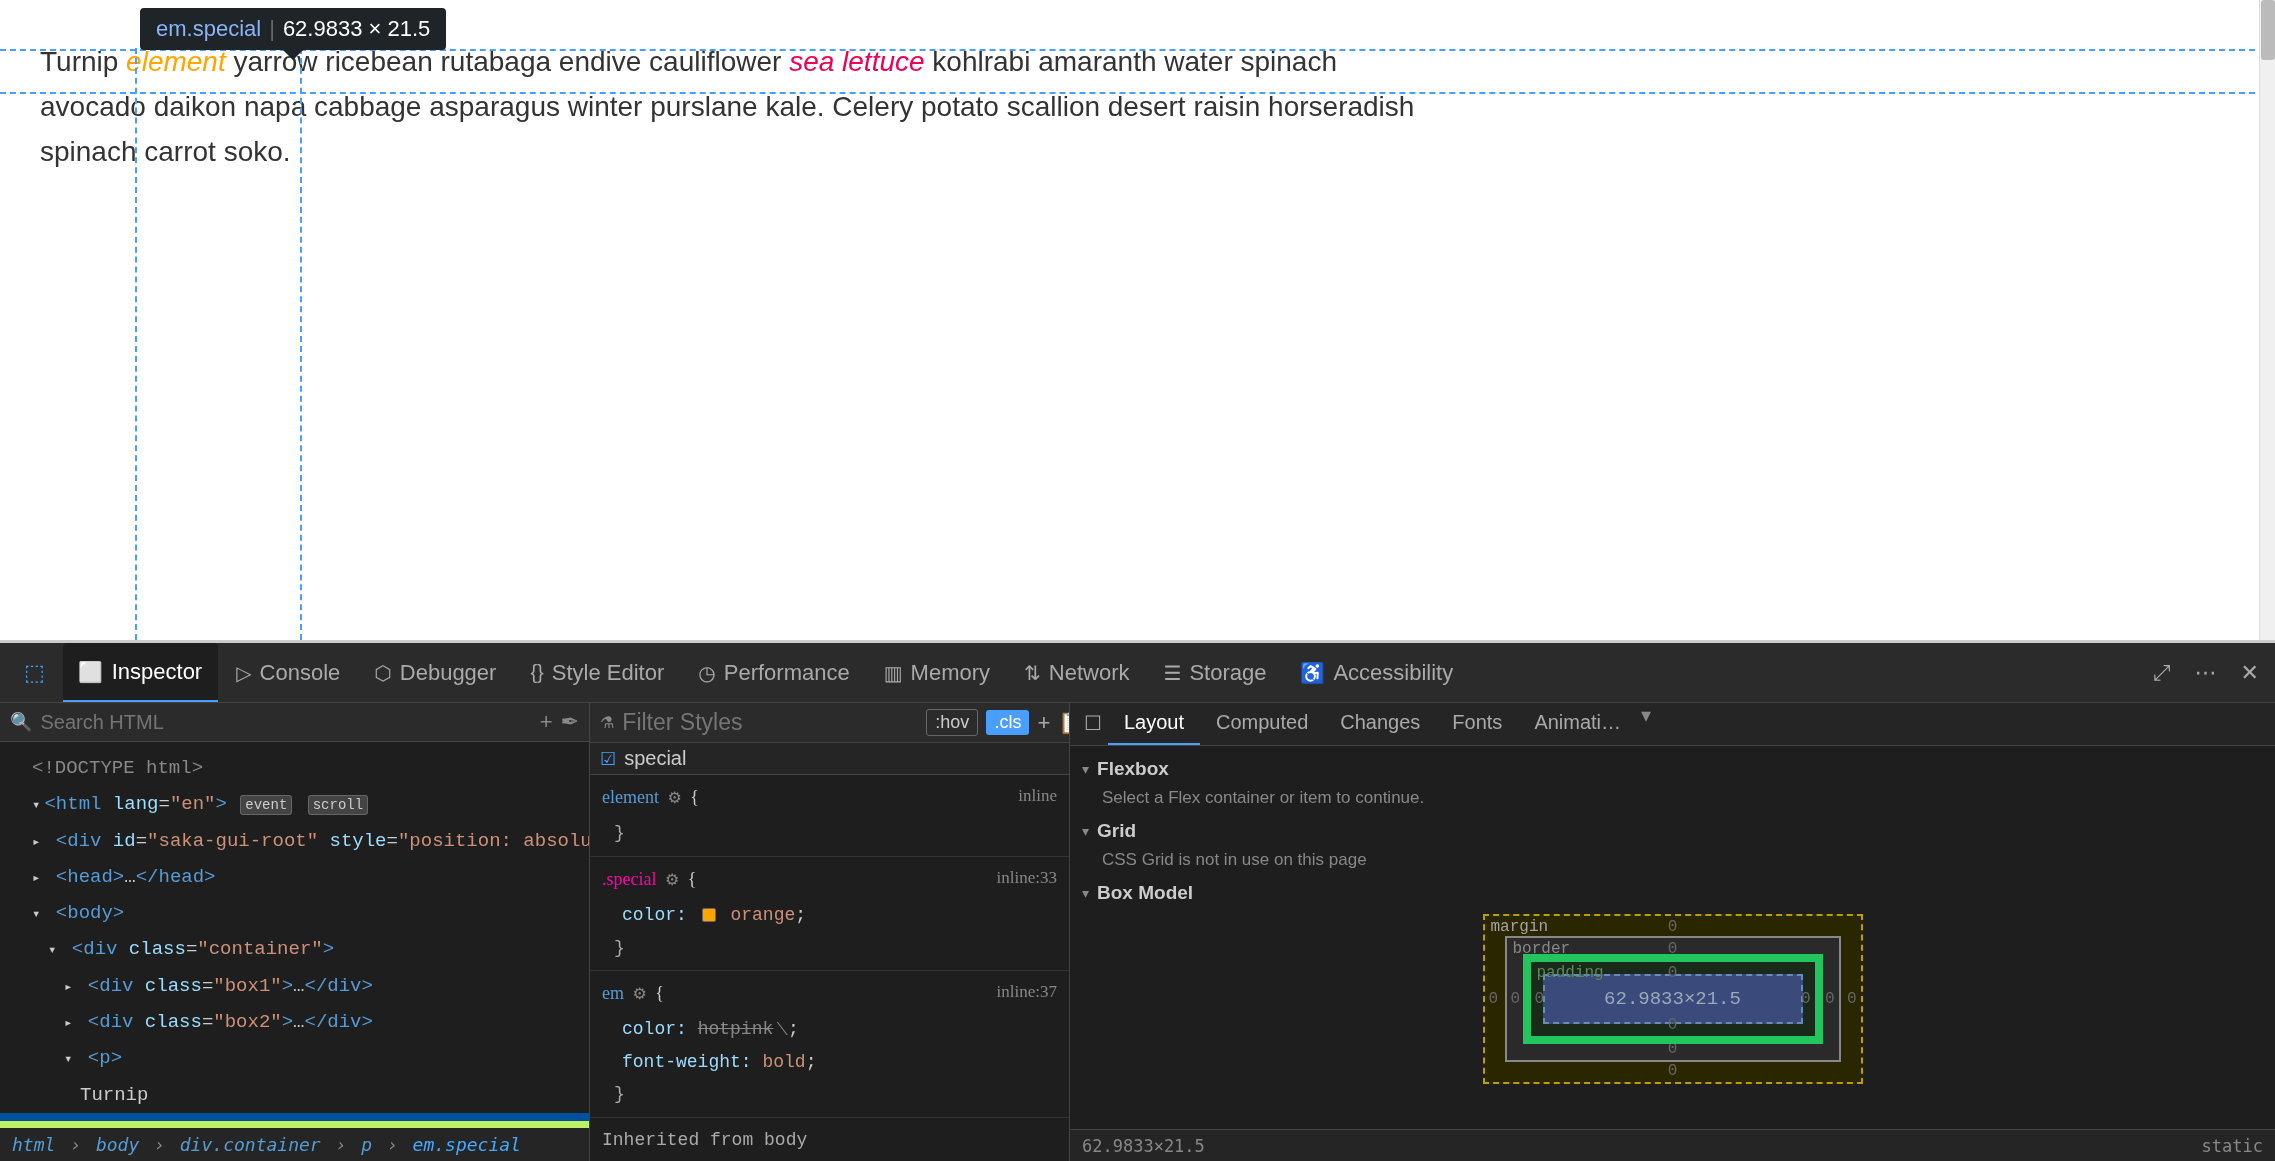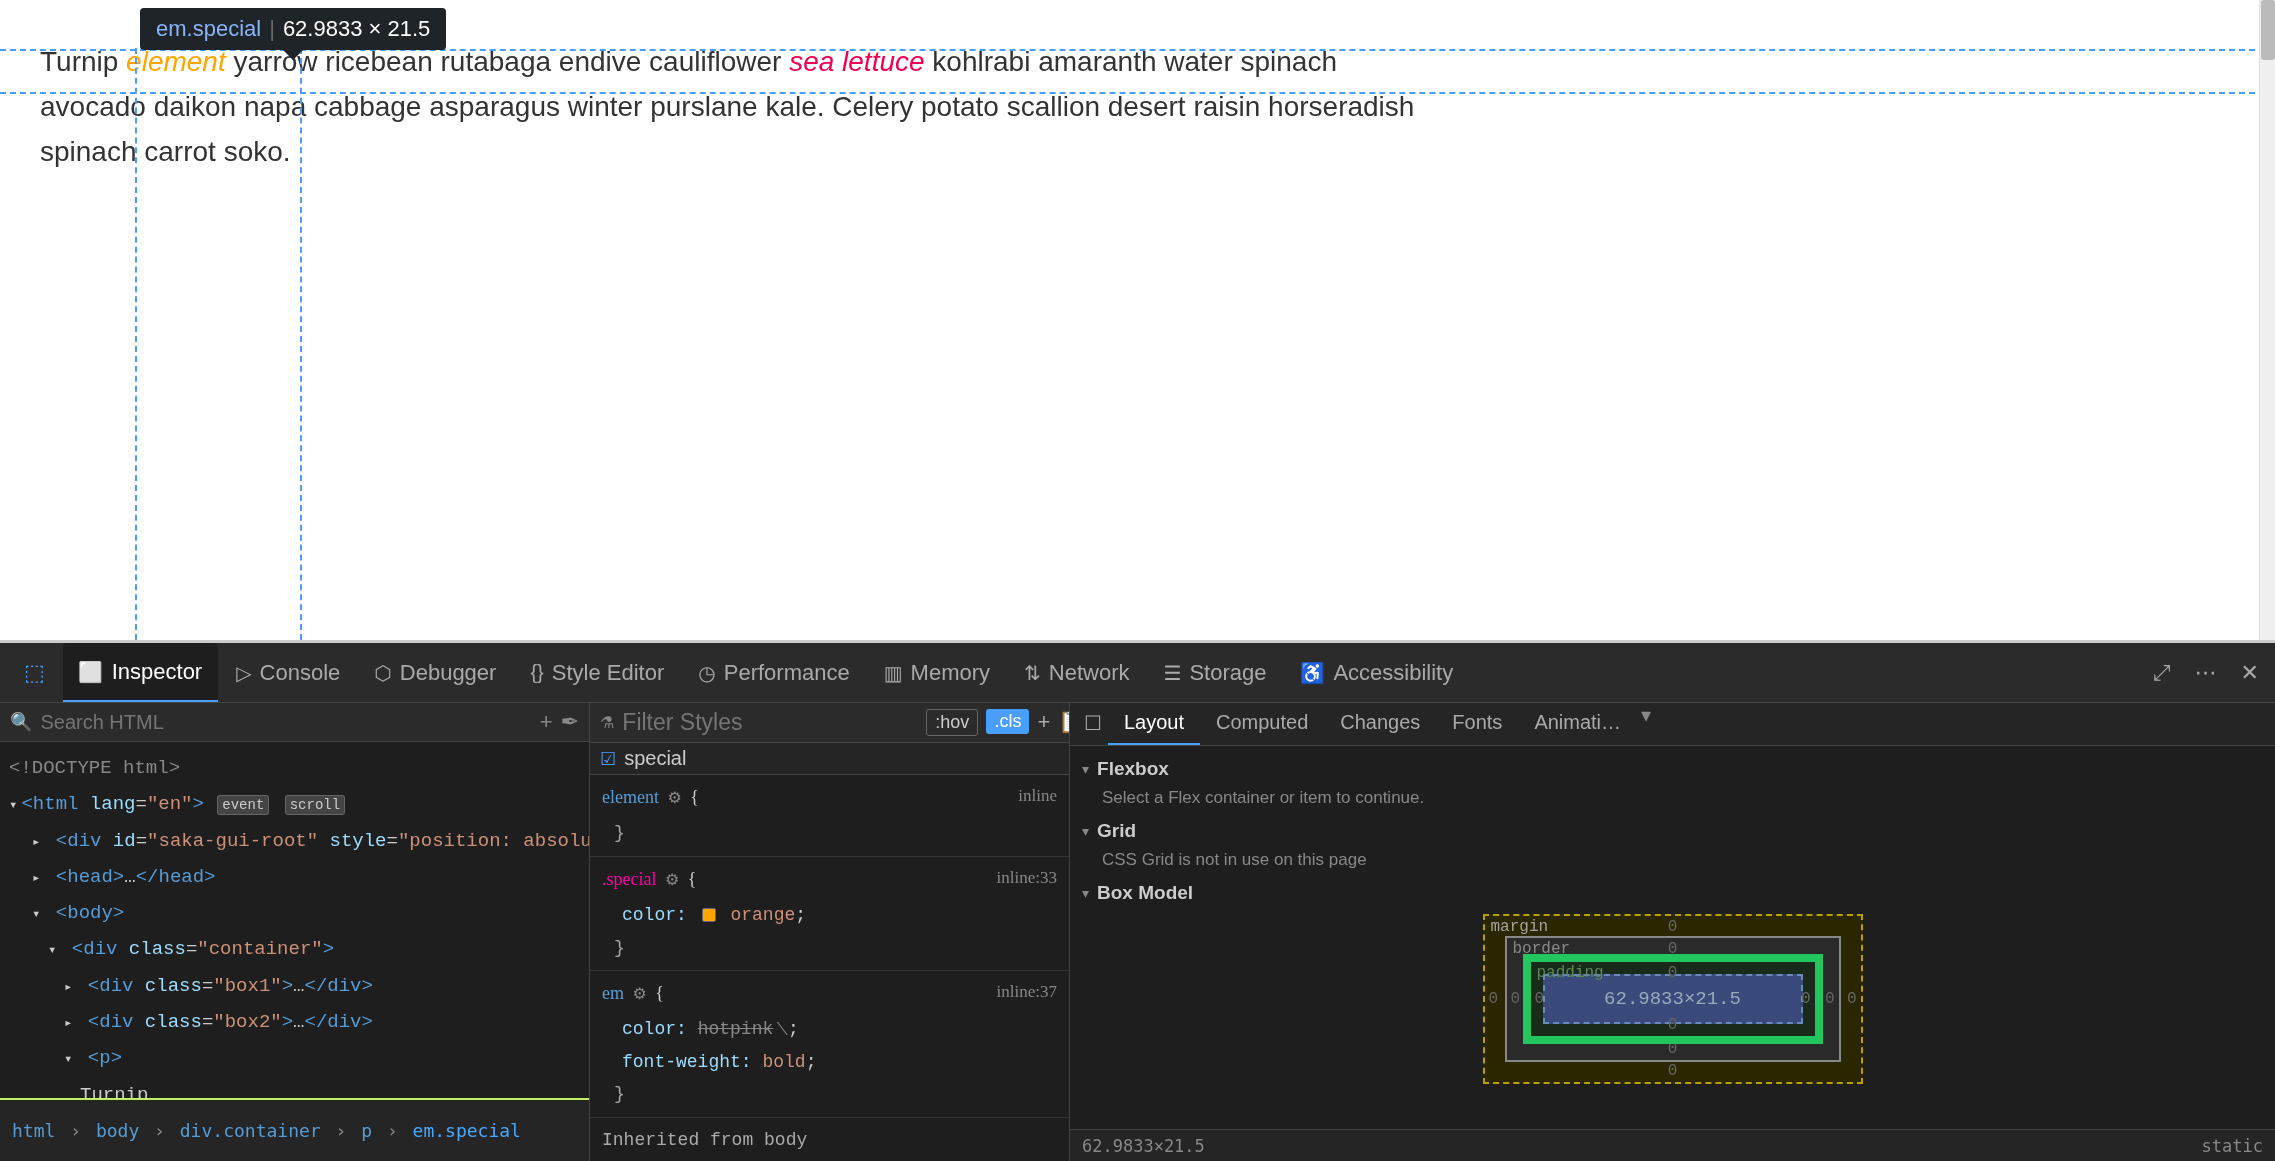--- a/index.html
+++ b/index.html
@@ -150,48 +150,49 @@
       padding: 8px 0;
       font-family: 'Courier New', monospace;
       font-size: 19px;
       color: #ccc;
       line-height: 1.7;
     }
     .html-tree::-webkit-scrollbar { width: 12px; }
     .html-tree::-webkit-scrollbar-track { background: #2b2b2b; }
     .html-tree::-webkit-scrollbar-thumb { background: #555; }
 
-    .html-line { padding: 2px 8px 2px 9px; cursor: pointer; white-space: nowrap; overflow: hidden; }
+    .html-line { padding: 2px 8px 2px 32px; cursor: pointer; white-space: nowrap; overflow: hidden; }
     .html-line.selected { background: #0050a0; }
     .html-line .tag { color: #569cd6; }
     .html-line .attr-name { color: #9cdcfe; }
     .html-line .attr-value { color: #ce9178; }
     .html-line .doctype { color: #888; }
     .html-line .event-badge {
       background: #444;
       border: 1px solid #666;
       border-radius: 3px;
       font-size: 14px;
       padding: 1px 4px;
       color: #ccc;
       margin: 0 2px;
     }
     .html-line .text-node { color: #ccc; }
     .triangle { display: inline-block; margin-right: 4px; font-size: 14px; }
 
     
     .html-breadcrumb {
-      border-top: 2px solid #bef264;
-      padding: 20px 12px;
+      border-top: 7px solid #bef264;
+      padding: 6px 12px;
       background: #252525;
       color: #aaa;
       font-size: 18px;
       font-family: monospace;
       white-space: nowrap;
       overflow: hidden;
+      font-style: italic;
     }
     .html-breadcrumb .bc-item { color: #569cd6; }
     .html-breadcrumb .bc-sep { color: #888; margin: 0 4px; }
     .html-breadcrumb .bc-active { color: #4af; }
 
     
     .styles-panel {
       width: 480px;
       border-right: 1px solid #444;
       background: #1e1e1e;
@@ -210,21 +211,21 @@
     }
     .styles-filter-bar input {
       flex: 1;
       background: none;
       border: none;
       outline: none;
       color: #ccc;
       font-size: 23px;
     }
     .filter-icon { color: #888; font-size: 16px; }
-    .styles-filter-actions { display: flex; gap: 8px; align-items: flex-start; }
+    .styles-filter-actions { display: flex; gap: 8px; align-items: center; }
     .hov-btn {
       background: none; border: 1px solid #666; border-radius: 3px;
       color: #ccc; font-size: 18px; padding: 2px 8px; cursor: pointer;
     }
     .cls-btn {
       background: #4a9eff; border: none; border-radius: 3px;
       color: #fff; font-size: 18px; padding: 2px 8px; cursor: pointer;
     }
     .styles-add-class {
       padding: 4px 10px;

